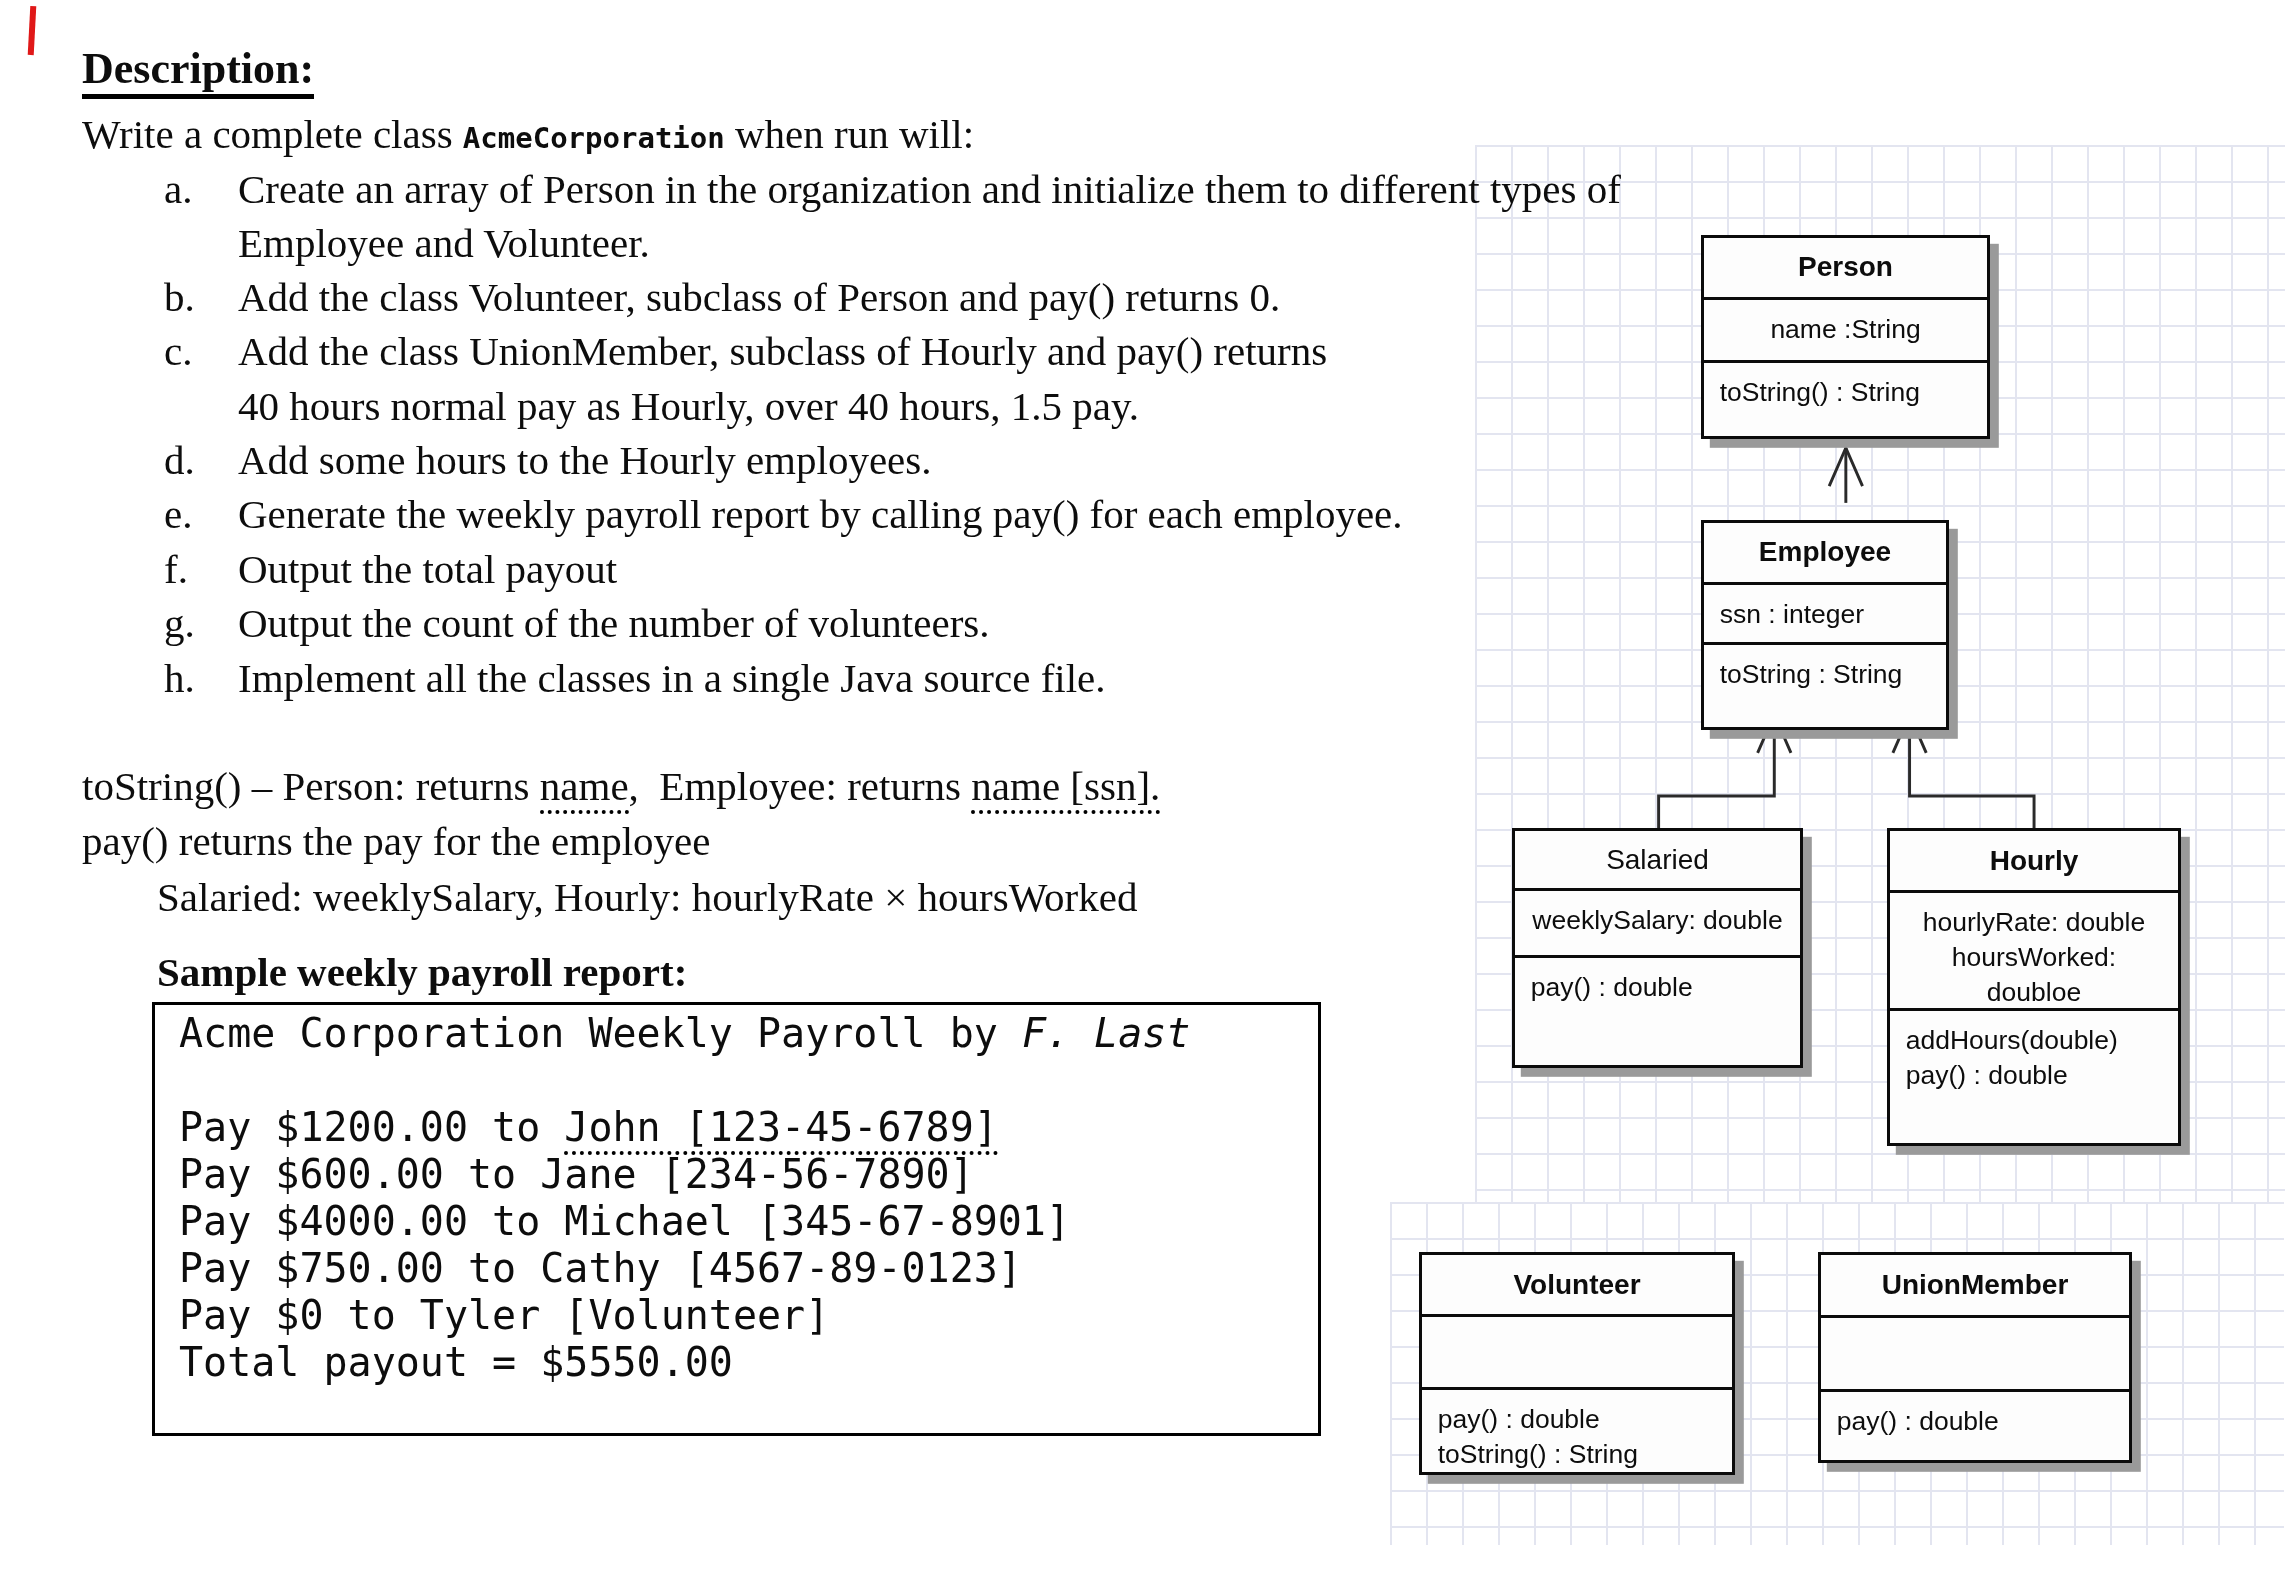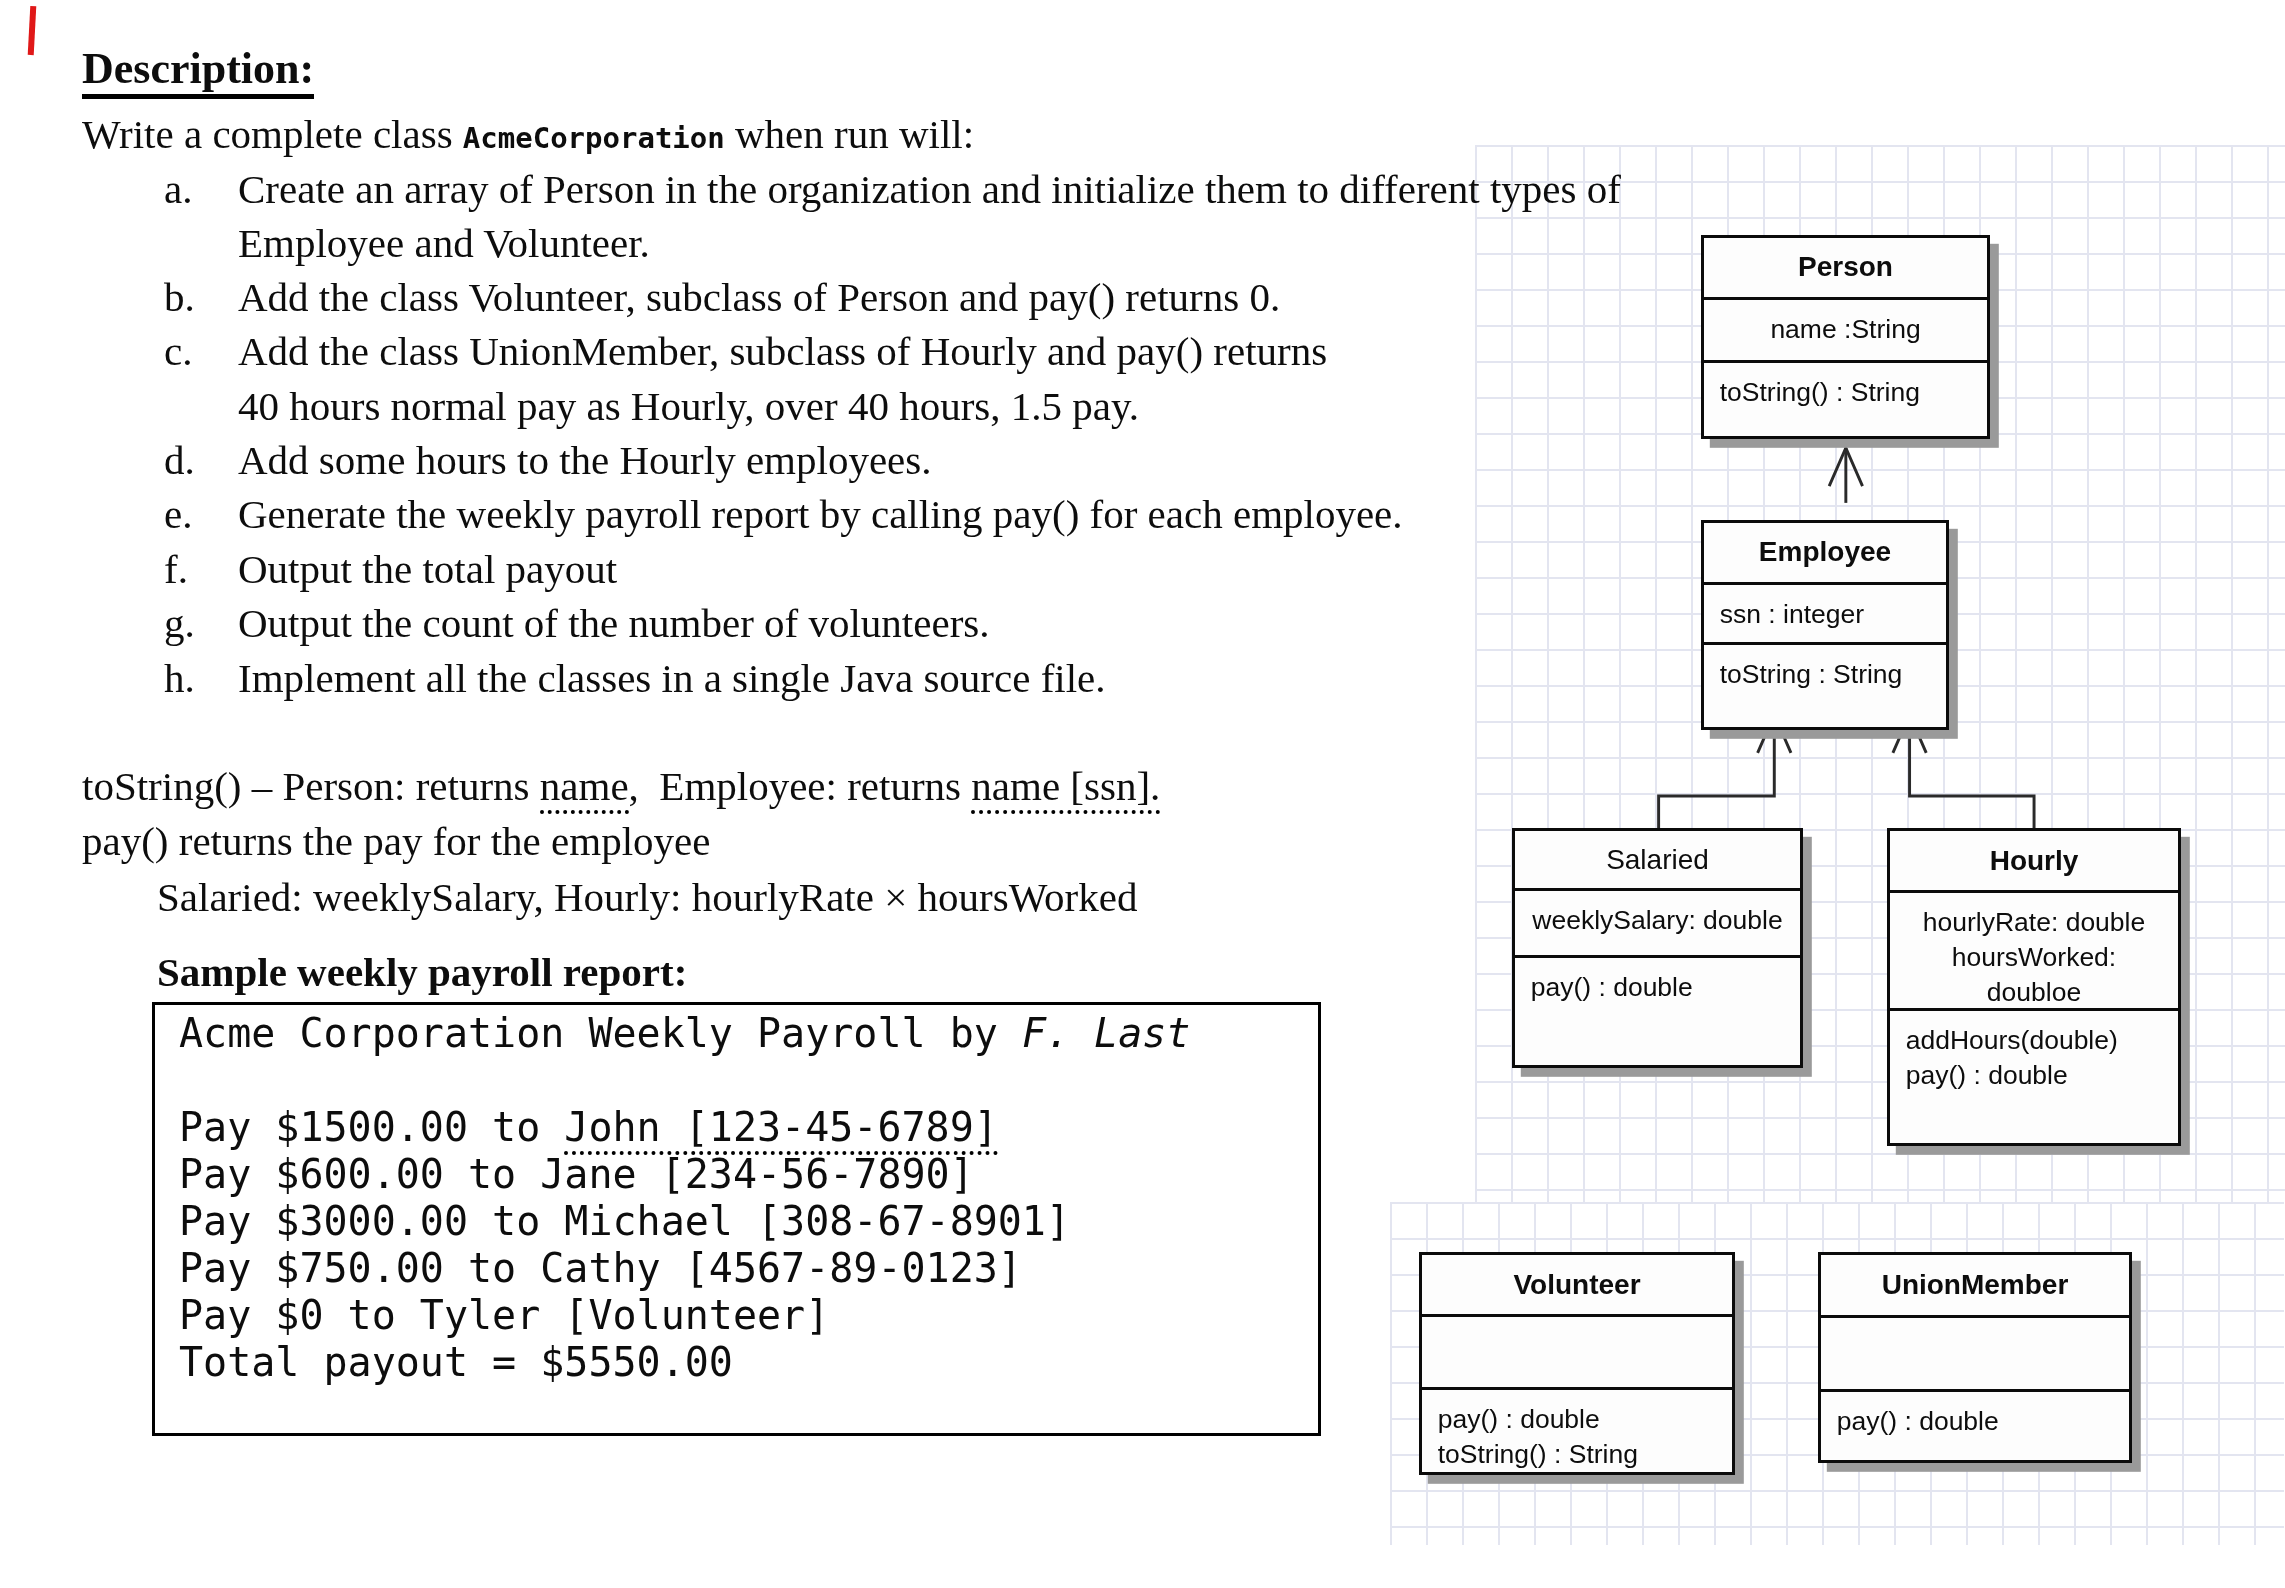--- a/index.html
+++ b/index.html
@@ -91,23 +91,23 @@
     <div class="abs body-line " style="left: 82px; top: 763px;"><span>toString() – Person: returns </span><span class="dotted-u">name</span><span>,  Employee: returns </span><span class="dotted-u">name [ssn].</span></div>
     <div class="abs body-line " style="left: 82px; top: 818px;"><span>pay() returns the pay for the employee</span></div>
     <div class="abs body-line " style="left: 157px; top: 874px;"><span>Salaried: weeklySalary, Hourly: hourlyRate × hoursWorked</span></div>
   </div>
 <div class="abs sample-heading">Sample weekly payroll report:</div>
 
 <div class="abs report-box"></div>
 <div class="abs report-lines" id="report-lines">
     <div class="report-line"><span>Acme Corporation Weekly Payroll by </span><span class="it">F. Last</span></div>
     <div class="report-line"></div>
-    <div class="report-line"><span>Pay $1500.00 to </span><span class="dotted-u">John [123-45-6789]</span></div>
+    <div class="report-line"><span>Pay $1200.00 to </span><span class="dotted-u">John [123-45-6789]</span></div>
     <div class="report-line"><span>Pay $600.00 to Jane [234-56-7890]</span></div>
-    <div class="report-line"><span>Pay $3000.00 to Michael [308-67-8901]</span></div>
+    <div class="report-line"><span>Pay $4000.00 to Michael [345-67-8901]</span></div>
     <div class="report-line"><span>Pay $750.00 to Cathy [4567-89-0123]</span></div>
     <div class="report-line"><span>Pay $0 to Tyler [Volunteer]</span></div>
     <div class="report-line"><span>Total payout = $5550.00</span></div>
   </div>
 
 <div id="uml-layer">
     <div class="uml-class" style="left: 1701px; top: 235px; width: 289px; height: 204px;">
       <div class="uml-title" style="height: 61px;">Person</div>
       <div class="uml-comp center" style="height: 65px;">name :String</div>
       <div class="uml-comp left" style="height: 78px;">toString() : String</div>

